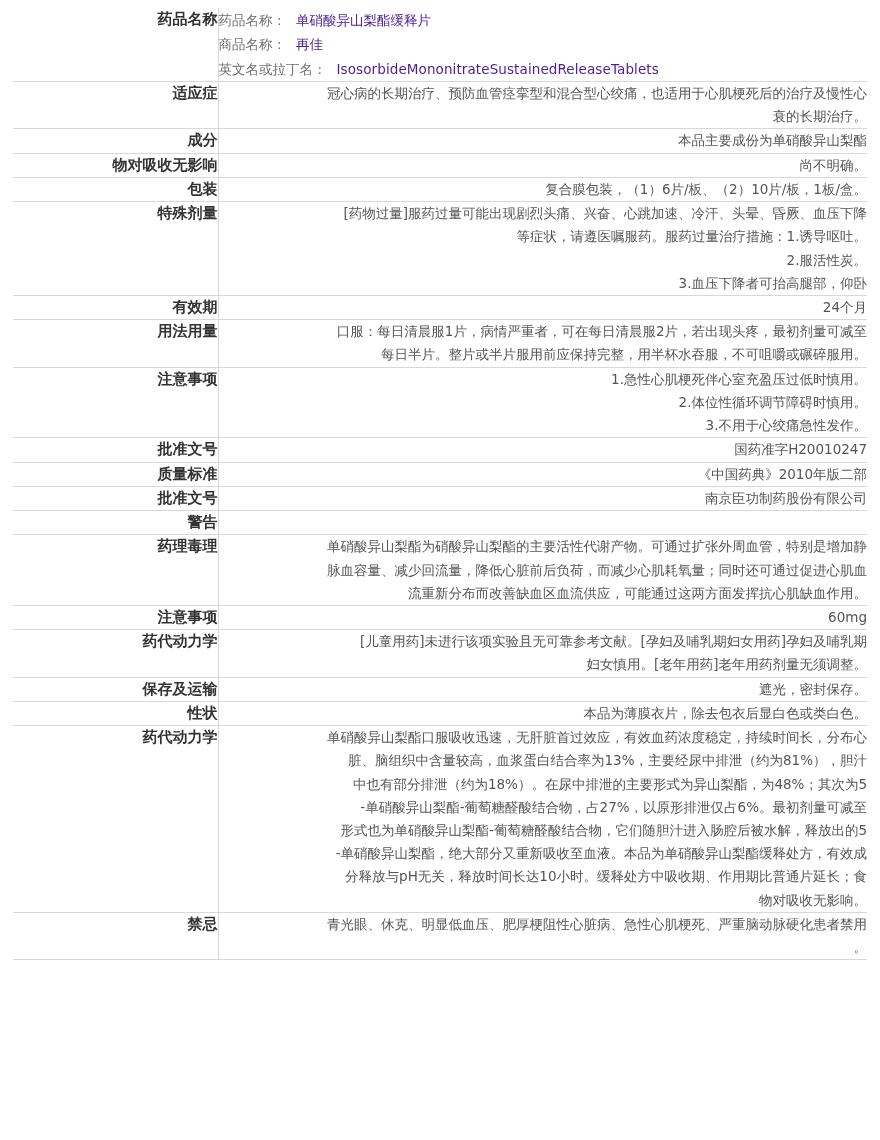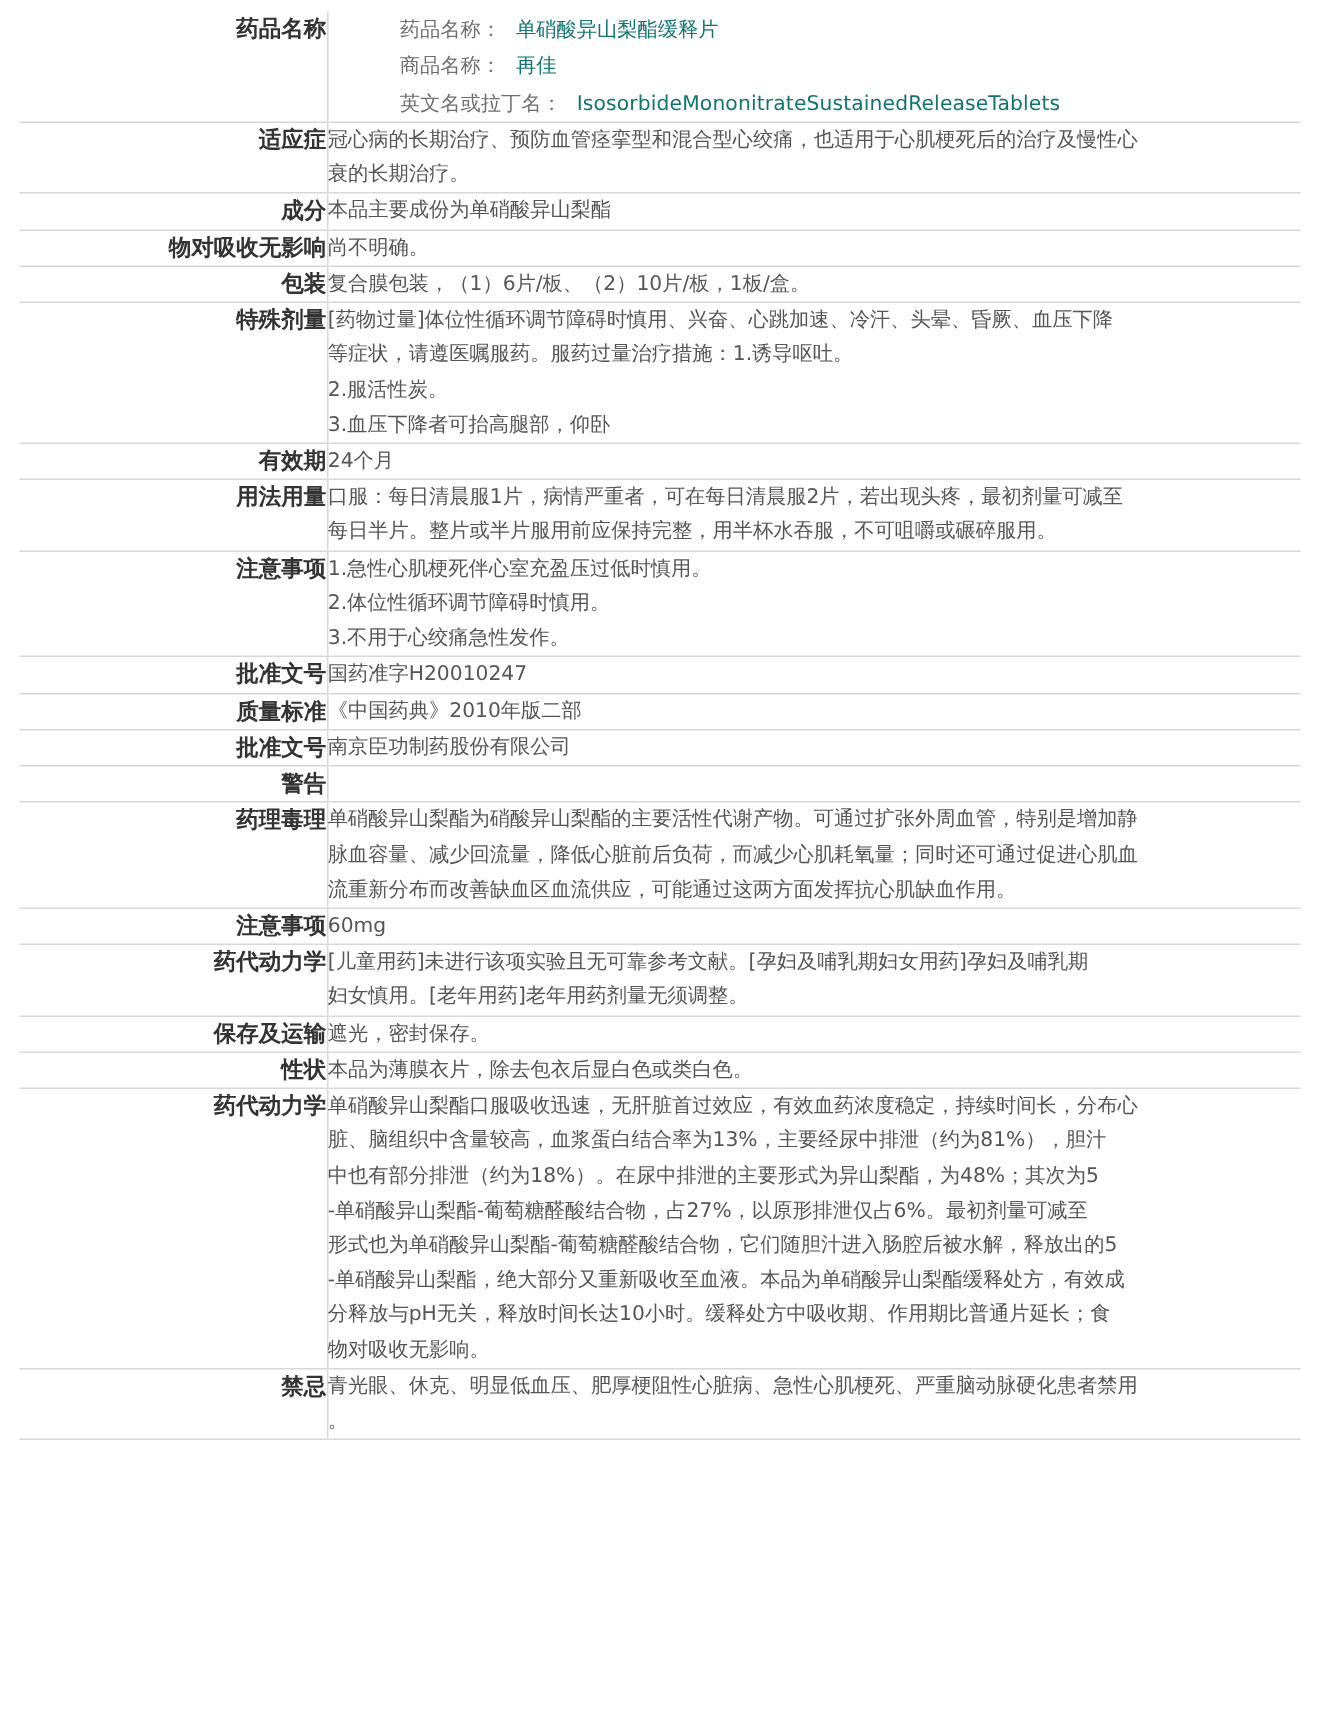--- a/index.html
+++ b/index.html
@@ -45,39 +45,39 @@
     padding: 9px 10px 10px 18px;
     font-size: 13.5px;
     color: #555555;
     line-height: 1.72;
     border-bottom: 1px solid #d8d8d8;
     border-left: 1px solid #d8d8d8;
     box-sizing: border-box;
   }
   .value-cell .line {
     display: block;
+    text-align: right;
   }
   .name-grid {
     display: block;
-    padding-left: 48px;
   }
   .name-row {
     display: flex;
     align-items: baseline;
     line-height: 1.8;
   }
   .name-key {
     flex: 0 0 auto;
     color: #6f6f6f;
     white-space: nowrap;
   }
   .name-val {
     flex: 1 1 auto;
     padding-left: 10px;
-    color: #0f766e;
+    color: #4c1d95;
     word-break: break-all;
   }
   .latin-val {
     font-size: 13.5px;
     letter-spacing: 0.1px;
   }
   .empty-value {
     min-height: 20px;
   }
   .pharmacokinetics .line {
@@ -136,21 +136,21 @@
       <tr>
         <td class="label-cell">包装</td>
         <td class="value-cell">
           <span class="line">复合膜包装，（1）6片/板、（2）10片/板，1板/盒。</span>
         </td>
       </tr>
 
       <tr>
         <td class="label-cell">特殊剂量</td>
         <td class="value-cell">
-          <span class="line">[药物过量]体位性循环调节障碍时慎用、兴奋、心跳加速、冷汗、头晕、昏厥、血压下降</span>
+          <span class="line">[药物过量]服药过量可能出现剧烈头痛、兴奋、心跳加速、冷汗、头晕、昏厥、血压下降</span>
           <span class="line">等症状，请遵医嘱服药。服药过量治疗措施：1.诱导呕吐。</span>
           <span class="line">2.服活性炭。</span>
           <span class="line">3.血压下降者可抬高腿部，仰卧</span>
         </td>
       </tr>
 
       <tr>
         <td class="label-cell">有效期</td>
         <td class="value-cell">
           <span class="line">24个月</span>

